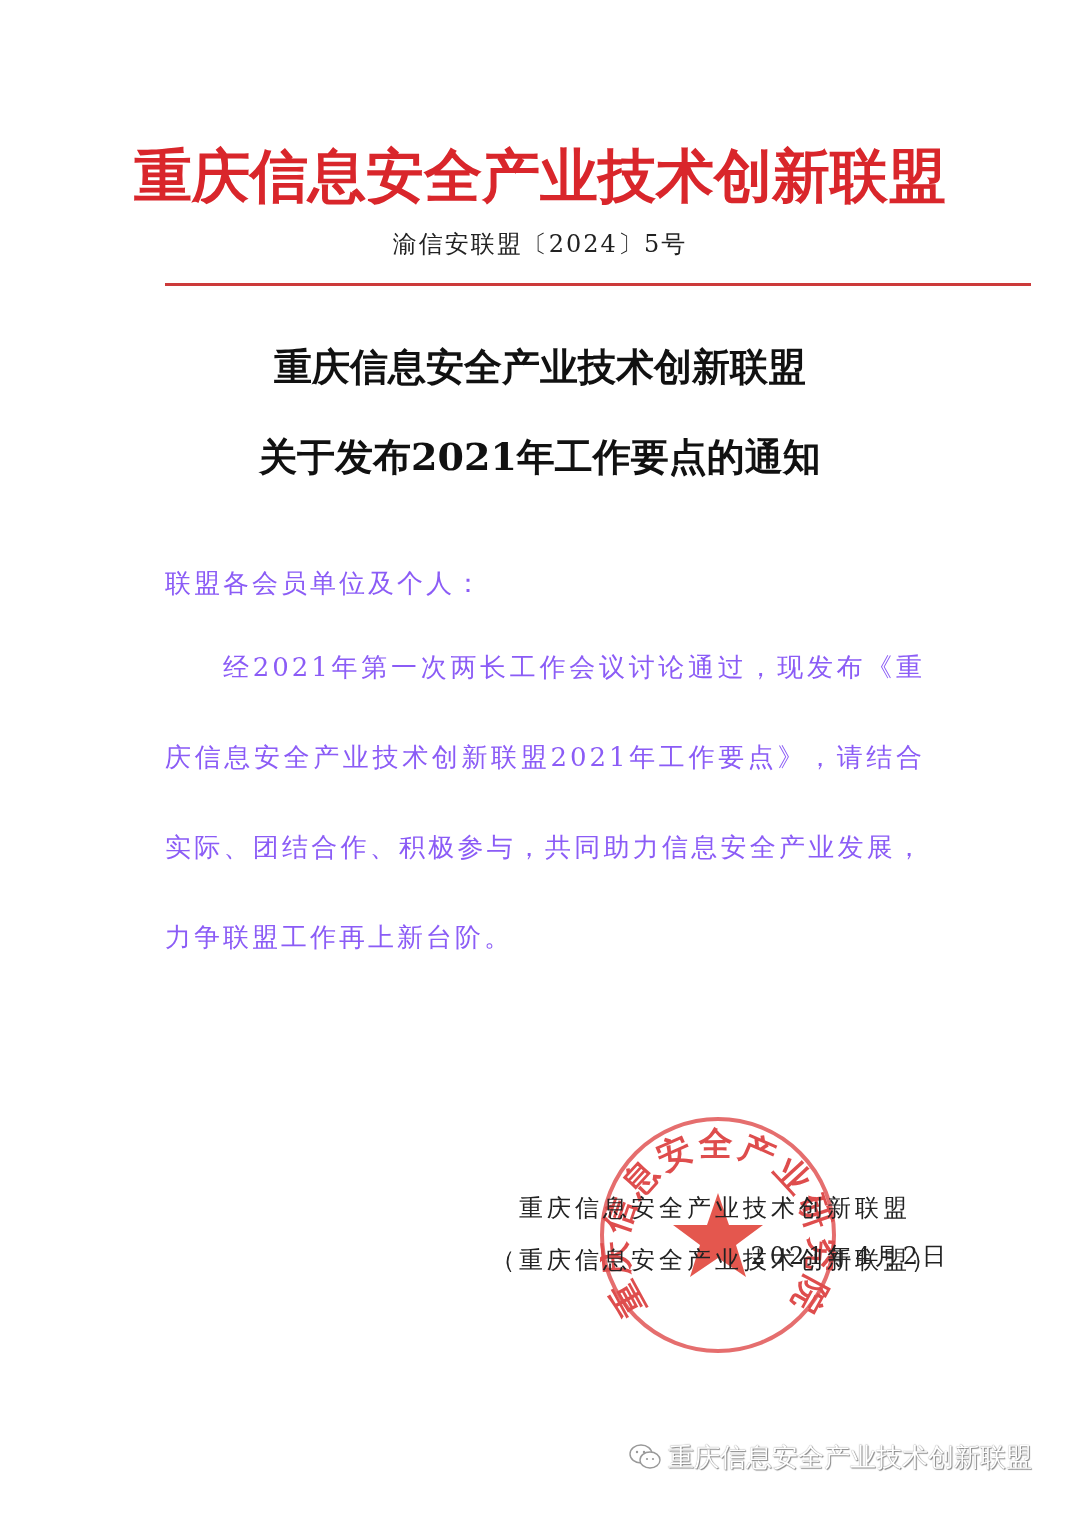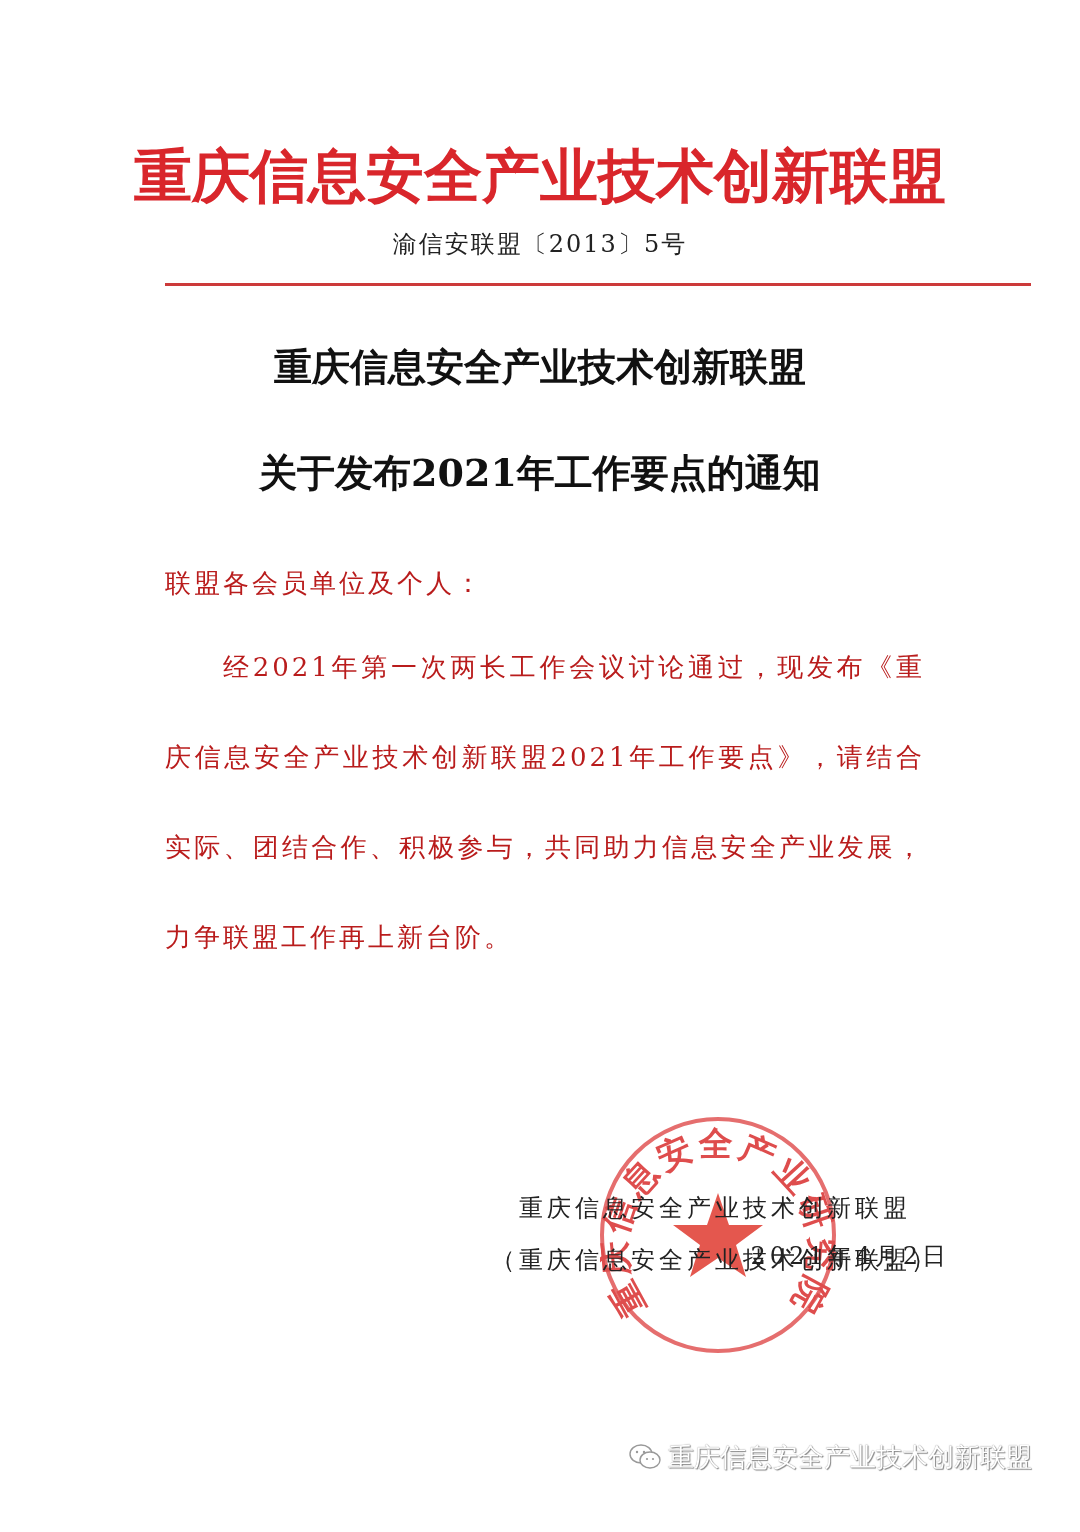--- a/index.html
+++ b/index.html
@@ -17,23 +17,23 @@
     left: 0; width: 1080px; top: 228px; text-align: center;
     font-size: 24px; color: #222; letter-spacing: 2px;
   }
   .red-rule {
     left: 165px; top: 283px; width: 866px; height: 3px; background: #cc3a3a;
   }
   .headline {
     left: 0; width: 1080px; text-align: center; font-size: 38px; font-weight: bold; color: #111;
   }
   .hl1 { top: 342px; }
-  .hl2 { top: 448px; }
+  .hl2 { top: 432px; }
   .body-text {
-    left: 165px; width: 760px; font-size: 26px; color: #b91c1c; letter-spacing: 3px;
+    left: 165px; width: 760px; font-size: 26px; color: #8b5cf6; letter-spacing: 3px;
   }
   .salutation { top: 566px; }
   .para { top: 622px; line-height: 90px; text-indent: 58px; text-align: justify; }
   .sig { left: 480px; width: 470px; text-align: center; font-size: 24px; color: #222; letter-spacing: 4px; }
   .sig1 { top: 1192px; }
   .sig2 { top: 1244px; }
   .sig3 { top: 1240px; text-align: right; }
   .stamp {
     left: 600px; top: 1117px; width: 236px; height: 236px; border-radius: 50%;
     border: 4px solid rgba(217,46,46,0.82); box-sizing: border-box; opacity: 0.85;
@@ -43,21 +43,21 @@
     left: 628px; top: 1437px; height: 40px; display: flex; align-items: center;
     font-family: "DejaVu Sans", "Liberation Sans", sans-serif; font-size: 26px; color: #ffffff;
     text-shadow: 0 0 1px #777, 1px 1px 1px #888;
   }
   .footer .wx { width: 34px; height: 30px; margin-right: 6px; }
 </style>
 </head>
 <body>
 
 <div class="abs org-title">重庆信息安全产业技术创新联盟</div>
-<div class="abs doc-number">渝信安联盟〔2013〕5号</div>
+<div class="abs doc-number">渝信安联盟〔2024〕5号</div>
 <div class="abs red-rule"></div>
 
 <div class="abs headline hl1">重庆信息安全产业技术创新联盟</div>
 <div class="abs headline hl2">关于发布2021年工作要点的通知</div>
 
 <div class="abs body-text salutation">联盟各会员单位及个人：</div>
 <div class="abs body-text para">经2021年第一次两长工作会议讨论通过，现发布《重庆信息安全产业技术创新联盟2021年工作要点》，请结合实际、团结合作、积极参与，共同助力信息安全产业发展，力争联盟工作再上新台阶。</div>
 
 <div class="abs stamp">
   <svg width="236" height="236" viewBox="0 0 236 236">

